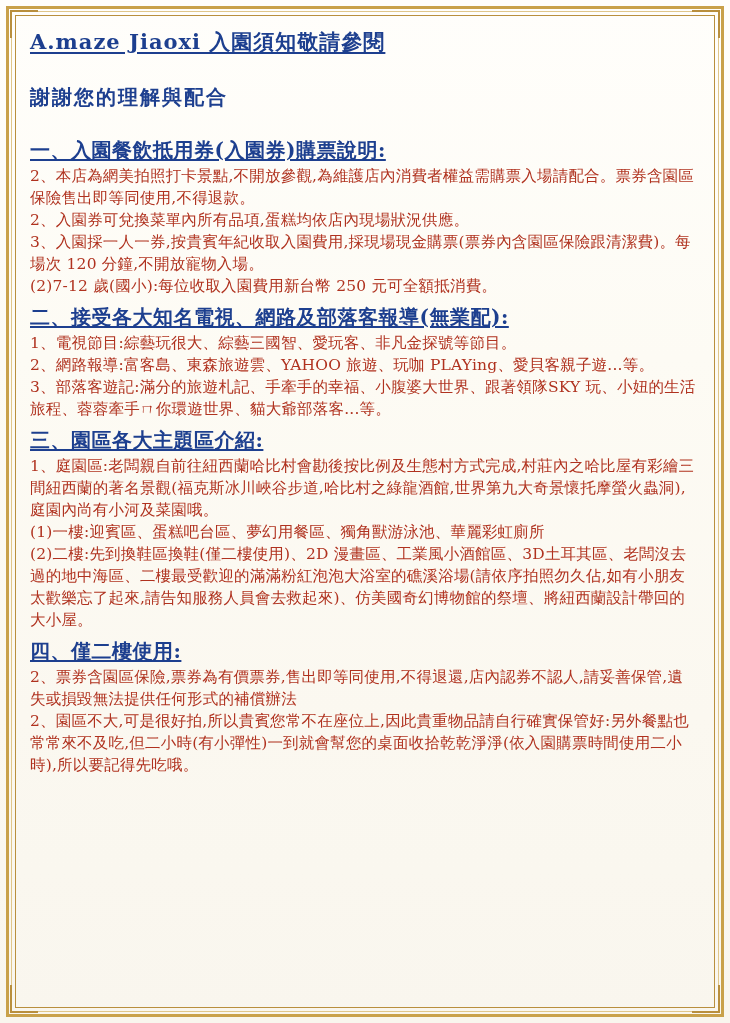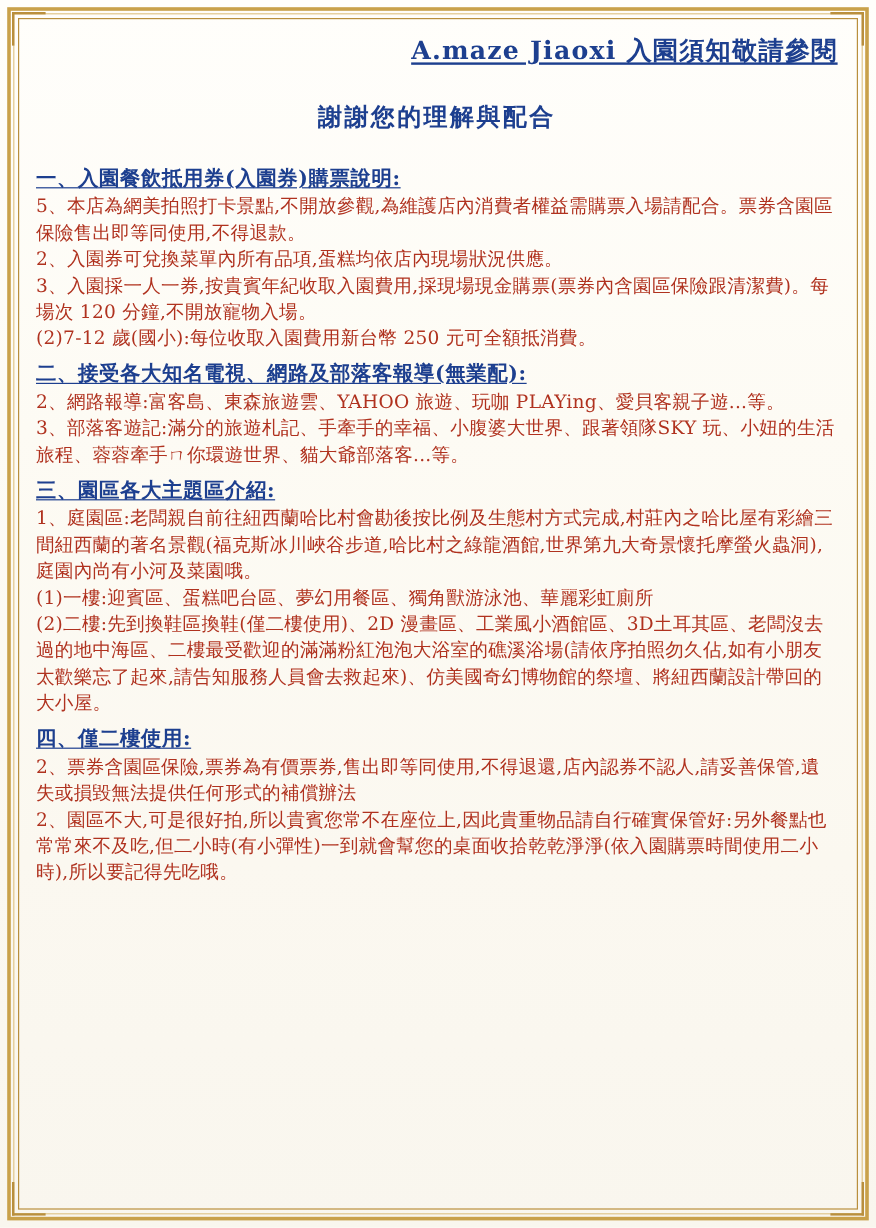--- a/index.html
+++ b/index.html
@@ -54,44 +54,44 @@
   .content {
     position: absolute;
     left: 30px;
     top: 18px;
     width: 668px;
     height: 985px;
     box-sizing: border-box;
   }
 
   .title-main {
-    text-align: right;
+    text-align: left;
     font-size: 21px;
     font-weight: bold;
     color: #1d3f8f;
     letter-spacing: 1px;
     margin-top: 10px;
     text-decoration: underline;
     text-underline-offset: 3px;
   }
   .title-sub {
-    text-align: center;
+    text-align: left;
     font-size: 20px;
     font-weight: bold;
     color: #1d3f8f;
     margin-top: 28px;
     letter-spacing: 2px;
   }
 
   .body-block {
     margin-top: 26px;
   }
 
   .sec-head {
-    font-size: 17px;
+    font-size: 20px;
     font-weight: bold;
     color: #1d3f8f;
     text-decoration: underline;
     text-underline-offset: 2px;
     margin-top: 4px;
     margin-bottom: 1px;
     letter-spacing: 0.5px;
   }
   .line {
     font-size: 15.5px;
@@ -117,28 +117,29 @@
   <div class="corner br"></div>
 
   <div class="content">
 
     <div class="title-main">A.maze Jiaoxi 入園須知敬請參閱</div>
     <div class="title-sub">謝謝您的理解與配合</div>
 
     <div class="body-block">
 
       <div class="sec-head">一、入園餐飲抵用券(入園券)購票說明:</div>
-      <div class="line">5、本店為網美拍照打卡景點,不開放參觀,為維護店內消費者權益需購票入場請配合。票券含園區保險售出即等同使用,不得退款。</div>
+      <div class="line">2、本店為網美拍照打卡景點,不開放參觀,為維護店內消費者權益需購票入場請配合。票券含園區保險售出即等同使用,不得退款。</div>
       <div class="line">2、入園券可兌換菜單內所有品項,蛋糕均依店內現場狀況供應。</div>
       <div class="line">3、入園採一人一券,按貴賓年紀收取入園費用,採現場現金購票(票券內含園區保險跟清潔費)。每場次 120 分鐘,不開放寵物入場。</div>
       <div class="line">(2)7-12 歲(國小):每位收取入園費用新台幣 250 元可全額抵消費。</div>
 
       <div class="sec-spacer"></div>
 
       <div class="sec-head">二、接受各大知名電視、網路及部落客報導(無業配):</div>
+      <div class="line">1、電視節目:綜藝玩很大、綜藝三國智、愛玩客、非凡金探號等節目。</div>
       <div class="line">2、網路報導:富客島、東森旅遊雲、YAHOO 旅遊、玩咖 PLAYing、愛貝客親子遊...等。</div>
       <div class="line">3、部落客遊記:滿分的旅遊札記、手牽手的幸福、小腹婆大世界、跟著領隊SKY 玩、小妞的生活旅程、蓉蓉牽手ㄇ你環遊世界、貓大爺部落客...等。</div>
 
       <div class="sec-spacer"></div>
 
       <div class="sec-head">三、園區各大主題區介紹:</div>
       <div class="line">1、庭園區:老闆親自前往紐西蘭哈比村會勘後按比例及生態村方式完成,村莊內之哈比屋有彩繪三間紐西蘭的著名景觀(福克斯冰川峽谷步道,哈比村之綠龍酒館,世界第九大奇景懷托摩螢火蟲洞),庭園內尚有小河及菜園哦。</div>
       <div class="line">(1)一樓:迎賓區、蛋糕吧台區、夢幻用餐區、獨角獸游泳池、華麗彩虹廁所</div>
       <div class="line">(2)二樓:先到換鞋區換鞋(僅二樓使用)、2D 漫畫區、工業風小酒館區、3D土耳其區、老闆沒去過的地中海區、二樓最受歡迎的滿滿粉紅泡泡大浴室的礁溪浴場(請依序拍照勿久佔,如有小朋友太歡樂忘了起來,請告知服務人員會去救起來)、仿美國奇幻博物館的祭壇、將紐西蘭設計帶回的大小屋。</div>
 

